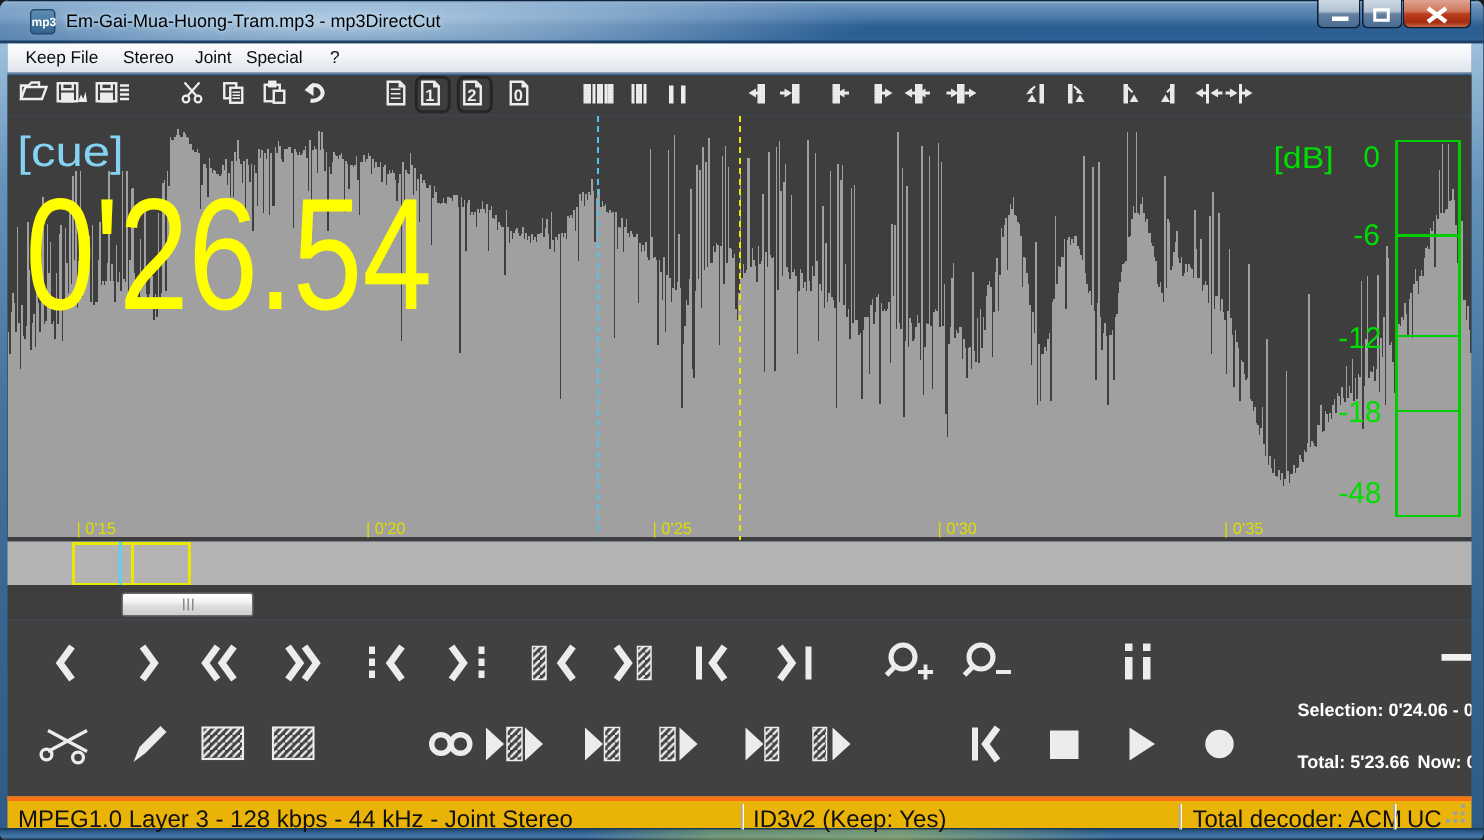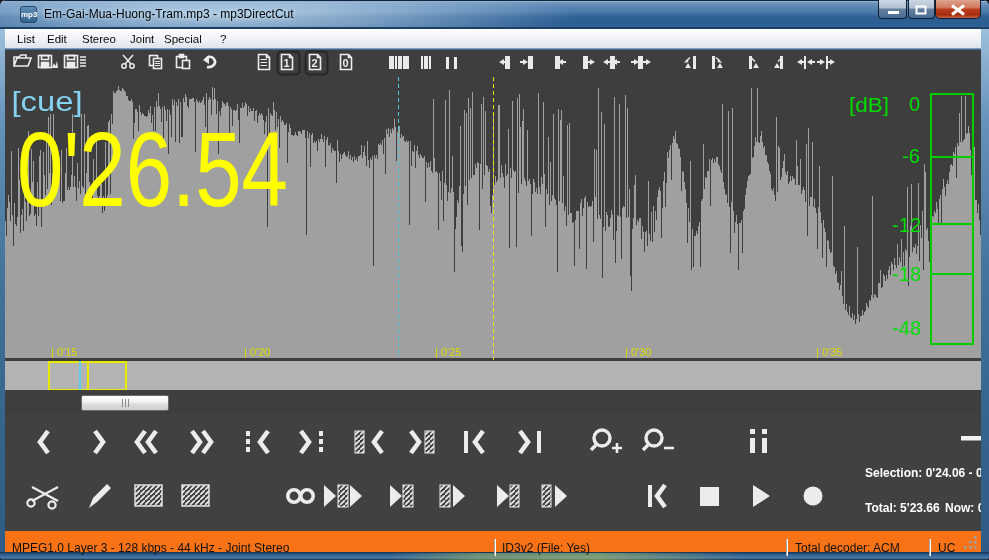--- a/index.html
+++ b/index.html
@@ -39,21 +39,21 @@
 #wave{position:absolute;left:5px;top:77px;width:976px;height:284px;background:#3e3e3e}
 
 #overview{position:absolute;left:5px;top:361px;width:976px;height:29px;background:#b3b3b3}
 #scrollzone{position:absolute;left:5px;top:390px;width:976px;height:23px;background:#3e3e3e}
 #thumb{position:absolute;left:76px;top:5px;width:88px;height:16px;border:1px solid #6a6a6a;border-radius:2px;
  background:linear-gradient(180deg,#fff 0%,#f2f2f2 40%,#dcdcdc 60%,#cfcfcf 100%)}
 
 #ctrl{position:absolute;left:5px;top:413px;width:976px;height:118px;background:#414141;overflow:hidden}
 .ctext{position:absolute;color:#fff;font-size:12px;font-weight:bold;white-space:nowrap}
 
-#status{position:absolute;left:5px;top:531px;width:976px;height:21px;background:#f97316;border-top:6px solid #f97316;font-size:12px;color:#111}
+#status{position:absolute;left:5px;top:531px;width:976px;height:21px;background:#eab308;border-top:3px solid #f97316;font-size:16px;color:#111}
 #status span{position:absolute;top:4px}
 .sep{position:absolute;top:2px;width:1px;height:17px;background:#a8a8a8;box-shadow:1px 0 0 #fff}
 </style></head>
 <body>
 <div id="win">
  <div id="titlebar"></div>
  <div id="tglow"></div>
  <div id="tgrad"></div>
  <div id="topline"></div>
     <div style="position:absolute;left:2px;top:1px;width:985px;height:1px;background:#8fb2d2"></div>
@@ -66,22 +66,22 @@
  <svg width="989" height="29" style="position:absolute;left:0;top:0">
    <rect x="888" y="11" width="11" height="3" fill="#fff"></rect>
    <rect x="916.5" y="6.5" width="9" height="7" fill="none" stroke="#fff" stroke-width="2"></rect>
    <path d="M952 5.5 L964 14.5 M964 5.5 L952 14.5" stroke="#fff" stroke-width="3"></path>
  </svg>
  <div id="lborder"></div>
  <div id="rborder"></div>
  <div id="bborder"></div>
  <div id="bgreen"></div>
  <div id="menubar">
-   <span style="left:12px">List</span>
-      <span style="left:42px">Edit</span>
+   <span style="left:12px">Keep</span>
+      <span style="left:42px">File</span>
       <span style="left:77px">Stereo</span>
    <span style="left:125px">Joint</span>
       <span style="left:159px">Special</span>
       <span style="left:215px">?</span>
  </div>
  <div id="toolbar"><svg width="976" height="27" viewBox="5 50 976 27" fill="none" stroke="#ededed" stroke-width="1.6">
         <defs>
           <pattern id="chk" width="2" height="2" patternUnits="userSpaceOnUse">
             <rect width="1" height="1" fill="#ededed"></rect>
             <rect x="1" y="1" width="1" height="1" fill="#ededed"></rect>
@@ -321,21 +321,21 @@
         <rect x="700" y="487" width="19" height="19" fill="#ececec" stroke="none"></rect>
         <path d="M753 485 L770 496 L753 507 Z" fill="#ececec" stroke="none"></path>
         <circle cx="813" cy="496" r="9.5" fill="#ececec" stroke="none"></circle>
       </svg>
    <div class="ctext" style="left:860px;top:53px">Selection: 0'24.06 - 0'26.54</div>
    <div class="ctext" style="left:860px;top:88px">Total: 5'23.66</div>
    <div class="ctext" style="left:940px;top:88px">Now: 0'26.54</div>
  </div>
  <div id="status">
    <span style="left:7px">MPEG1.0 Layer 3 - 128 kbps - 44 kHz - Joint Stereo</span>
-   <span style="left:497px">ID3v2 (File: Yes)</span>
+   <span style="left:497px">ID3v2 (Keep: Yes)</span>
    <span style="left:790px">Total decoder: ACM</span>
    <span style="left:933px">UC</span>
    <div class="sep" style="left:489px"></div>
    <div class="sep" style="left:781px"></div>
    <div class="sep" style="left:924px"></div>
    <svg width="18" height="16" style="position:absolute;right:1px;bottom:1px">
         <g fill="#9aa0a8">
           <rect x="12" y="11" width="2.5" height="2.5"></rect>
           <rect x="7" y="11" width="2.5" height="2.5"></rect>
           <rect x="2" y="11" width="2.5" height="2.5"></rect>

